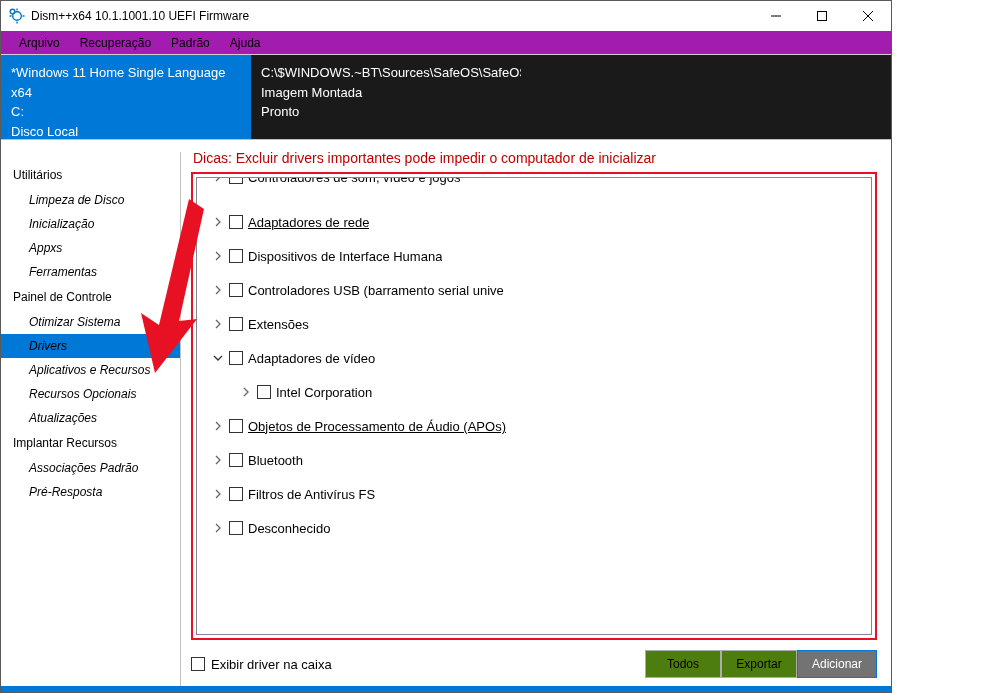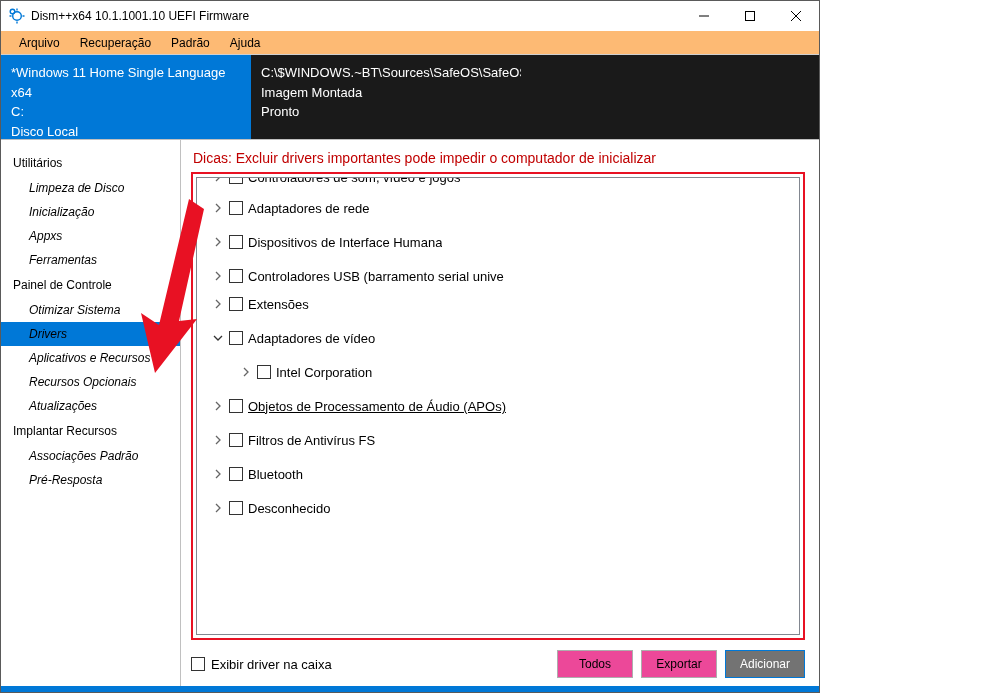--- a/index.html
+++ b/index.html
@@ -1,41 +1,41 @@
 <!DOCTYPE html>
 <html><head>
 <meta charset="utf-8">
 <style>
 * { box-sizing: border-box; margin: 0; padding: 0; font-family: "Segoe UI", Tahoma, sans-serif; font-size: 13px; }
 body { background: #fff; overflow: hidden; }
 
-.window { width: 820px; height: 693px; border: 1px solid #5a5a5a; display: flex; flex-direction: column; background: #fff; position: relative; }
+.window { width: 892px; height: 693px; border: 1px solid #5a5a5a; display: flex; flex-direction: column; background: #fff; position: relative; }
 
 
 .titlebar { height: 30px; background: #fff; display: flex; align-items: center; padding-left: 8px; }
 .titlebar .app-icon { width: 16px; height: 16px; margin-right: 6px; display: flex; align-items: center; justify-content: center; }
 .titlebar .title-text { color: #000; font-size: 12px; flex: 1; }
 .titlebar .win-controls { display: flex; height: 100%; }
 .titlebar .win-btn { width: 46px; height: 100%; display: flex; align-items: center; justify-content: center; color: #555; cursor: pointer; }
 
 
-.menubar { height: 24px; background: #fdba74; display: flex; align-items: center; padding-left: 8px; border-bottom: 1px solid #d0d0d0; }
+.menubar { height: 24px; background: #a21caf; display: flex; align-items: center; padding-left: 8px; border-bottom: 1px solid #d0d0d0; }
 .menubar .menu-item { padding: 3px 10px; cursor: pointer; font-size: 12px; }
 
 
 .os-panels { display: flex; height: 84px; }
 .os-panel { padding: 8px 10px; color: #fff; line-height: 1.5; font-size: 12px; }
 .os-panel.active { background: #0078d7; width: 250px; }
 .os-panel.inactive { background: #1a1a1a; flex: 1; }
 
 
 .body-row { flex: 1; display: flex; border-top: 1px solid #c0c0c0; overflow: hidden; }
 
 
-.sidebar { width: 180px; border-right: 1px solid #c0c0c0; padding-top: 10px; overflow-y: auto; }
+.sidebar { width: 180px; border-right: 1px solid #c0c0c0; padding-top: 10px; overflow-y: auto; margin-top: 12px; }
 .sidebar .group-header { padding: 6px 12px; font-size: 12px; color: #000; }
 .sidebar .nav-item { padding: 5px 12px 5px 28px; font-size: 12px; cursor: pointer; font-style: italic; }
 .sidebar .nav-item.selected { background: #0078d7; color: #000000; }
 
 
 .content { flex: 1; display: flex; flex-direction: column; padding: 10px 14px 8px 10px; position: relative; }
 .tip-text { color: #c00000; font-size: 14px; margin-bottom: 6px; padding-left: 2px; }
 
 .tree-container { border: 2px solid #e81123; padding: 3px; flex: 1; overflow: hidden; }
 .tree-inner { border: 1px solid #828790; height: 100%; position: relative; overflow: hidden; background: #fff; }
@@ -47,24 +47,24 @@
 .tree-row .cb { width: 14px; height: 14px; border: 1px solid #333; margin: 0 4px 0 2px; background: #fff; cursor: pointer; }
 .tree-row .label { font-size: 13px; white-space: nowrap; overflow: hidden; text-overflow: clip; }
 
 
 .tree-scroll::-webkit-scrollbar { width: 17px; }
 .tree-scroll::-webkit-scrollbar-track { background: #f0f0f0; }
 .tree-scroll::-webkit-scrollbar-thumb { background: #8a8a8a; }
 .tree-scroll::-webkit-scrollbar-button { background: #f0f0f0; height: 17px; }
 
 
-.footer-row { display: flex; align-items: center; padding-top: 10px; gap: 8px; }
+.footer-row { display: flex; align-items: center; padding-top: 10px; }
 .footer-cb-wrap { display: flex; align-items: center; gap: 6px; flex: 1; }
 .footer-cb { width: 14px; height: 14px; border: 1.5px solid #333; background: #fff; cursor: pointer; }
-.btn { min-width: 76px; height: 28px; border: 1px solid #adadad; background: #ec4899; padding: 0 14px; cursor: pointer; font-size: 12px; }
+.btn { min-width: 76px; height: 28px; border: 1px solid #adadad; background: #4d7c0f; padding: 0 14px; cursor: pointer; font-size: 12px; }
 .btn.primary { background: #737373; color: #fff; border-color: #0078d7; }
 
 
 .statusbar { height: 6px; background: #0078d7; }
 
 
 .arrow-overlay { position: absolute; left: 118px; top: 190px; pointer-events: none; z-index: 50; }
 </style>
 </head>
 <body>
@@ -150,21 +150,21 @@
               <div class="tree-row" style="margin-top: -16px; height: 22px; overflow: hidden;">
                 <span class="indent" style="width: 6px;"></span>
                 <span class="expander">
                   <svg width="10" height="10" viewBox="0 0 10 10">
                     <path d="M3 1l4 4-4 4" fill="none" stroke="#666" stroke-width="1.3"></path>
                   </svg>
                 </span>
                 <span class="cb"></span>
                 <span class="label">Controladores de som, vídeo e jogos</span>
               </div>
-              <div class="tree-row" style="margin-top: 6px;">
+              <div class="tree-row" style="margin-top: 20px; text-decoration: underline;">
                 <span class="indent" style="width: 6px;"></span>
                 <span class="expander">
                   <svg width="10" height="10" viewBox="0 0 10 10">
                     <path d="M3 1l4 4-4 4" fill="none" stroke="#666" stroke-width="1.3"></path>
                   </svg>
                 </span>
                 <span class="cb"></span>
                 <span class="label">Adaptadores de rede</span>
               </div>
               <div class="tree-row" style="margin-top: 6px;">
@@ -180,21 +180,21 @@
               <div class="tree-row" style="margin-top: 6px;">
                 <span class="indent" style="width: 6px;"></span>
                 <span class="expander">
                   <svg width="10" height="10" viewBox="0 0 10 10">
                     <path d="M3 1l4 4-4 4" fill="none" stroke="#666" stroke-width="1.3"></path>
                   </svg>
                 </span>
                 <span class="cb"></span>
                 <span class="label">Controladores USB (barramento serial unive</span>
               </div>
-              <div class="tree-row" style="">
+              <div class="tree-row" style="margin-top: 6px;">
                 <span class="indent" style="width: 6px;"></span>
                 <span class="expander">
                   <svg width="10" height="10" viewBox="0 0 10 10">
                     <path d="M3 1l4 4-4 4" fill="none" stroke="#666" stroke-width="1.3"></path>
                   </svg>
                 </span>
                 <span class="cb"></span>
                 <span class="label">Extensões</span>
               </div>
               <div class="tree-row" style="margin-top: 6px;">
@@ -228,31 +228,31 @@
                 <span class="label">Objetos de Processamento de Áudio (APOs)</span>
               </div>
               <div class="tree-row" style="margin-top: 6px;">
                 <span class="indent" style="width: 6px;"></span>
                 <span class="expander">
                   <svg width="10" height="10" viewBox="0 0 10 10">
                     <path d="M3 1l4 4-4 4" fill="none" stroke="#666" stroke-width="1.3"></path>
                   </svg>
                 </span>
                 <span class="cb"></span>
+                <span class="label">Bluetooth</span>
+              </div>
+              <div class="tree-row" style="margin-top: 6px;">
+                <span class="indent" style="width: 6px;"></span>
+                <span class="expander">
+                  <svg width="10" height="10" viewBox="0 0 10 10">
+                    <path d="M3 1l4 4-4 4" fill="none" stroke="#666" stroke-width="1.3"></path>
+                  </svg>
+                </span>
+                <span class="cb"></span>
                 <span class="label">Filtros de Antivírus FS</span>
-              </div>
-              <div class="tree-row" style="margin-top: 6px;">
-                <span class="indent" style="width: 6px;"></span>
-                <span class="expander">
-                  <svg width="10" height="10" viewBox="0 0 10 10">
-                    <path d="M3 1l4 4-4 4" fill="none" stroke="#666" stroke-width="1.3"></path>
-                  </svg>
-                </span>
-                <span class="cb"></span>
-                <span class="label">Bluetooth</span>
               </div>
               <div class="tree-row" style="margin-top: 6px;">
                 <span class="indent" style="width: 6px;"></span>
                 <span class="expander">
                   <svg width="10" height="10" viewBox="0 0 10 10">
                     <path d="M3 1l4 4-4 4" fill="none" stroke="#666" stroke-width="1.3"></path>
                   </svg>
                 </span>
                 <span class="cb"></span>
                 <span class="label">Desconhecido</span>

